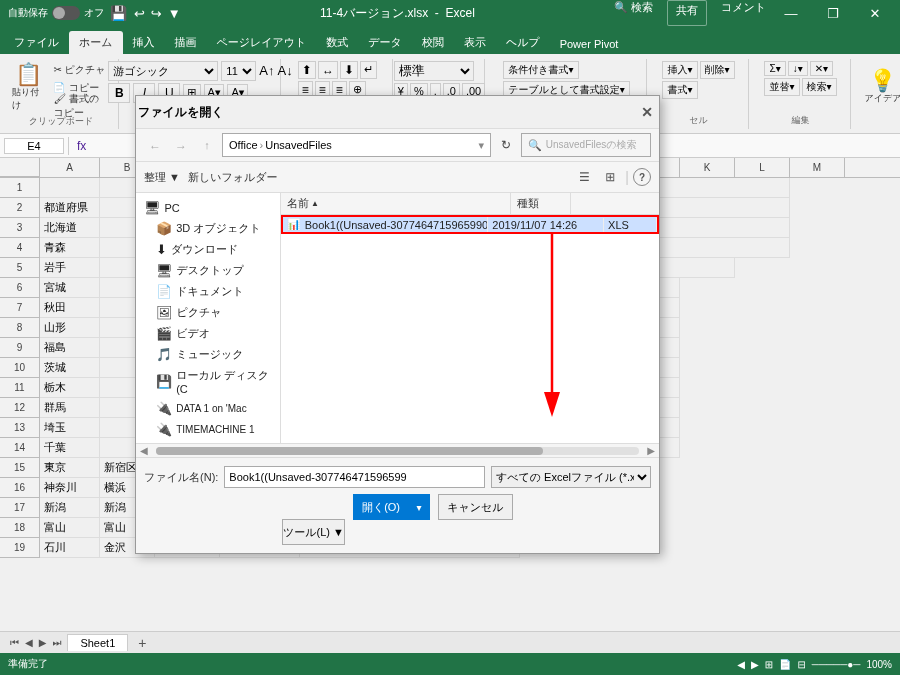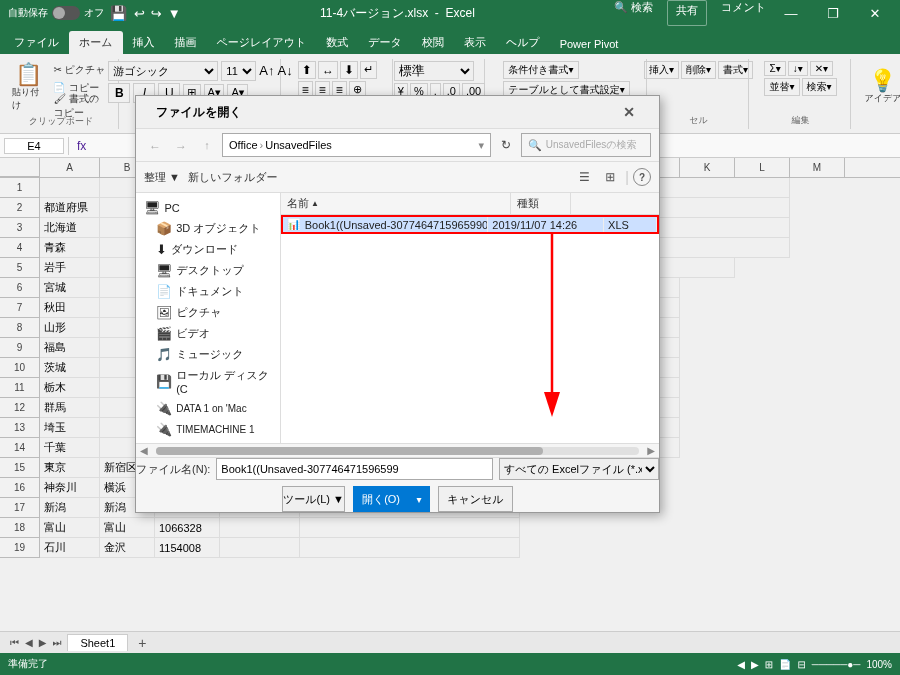--- a/index.html
+++ b/index.html
@@ -55,21 +55,21 @@
     .status-bar { background: #217346; height: 22px; display: flex; align-items: center; justify-content: space-between; padding: 0 8px; color: white; font-size: 10px; }
     .sheet-tabs { background: #e8e8e8; height: 22px; display: flex; align-items: center; border-top: 1px solid #ccc; padding-left: 4px; }
     .sheet-tab { padding: 2px 12px; background: white; border: 1px solid #ccc; border-bottom: none; font-size: 11px; cursor: pointer; margin-right: 2px; }
     .sheet-tab-add { padding: 2px 8px; font-size: 14px; cursor: pointer; color: #555; }
 
     
     .dialog-overlay { position: fixed; top: 0; left: 0; width: 900px; height: 675px; z-index: 100; }
 
     
     .file-dialog { position: absolute; top: 95px; left: 135px; width: 525px; background: white; border: 1px solid #999; box-shadow: 3px 3px 10px rgba(0,0,0,0.3); z-index: 200; }
-    .file-dialog-title { background: #f0f0f0; padding: 6px 20px; display: flex; align-items: center; justify-content: space-between; border-bottom: 1px solid #ddd; font-size: 12px; font-weight: bold; }
+    .file-dialog-title { background: #f0f0f0; padding: 6px 2px; display: flex; align-items: center; justify-content: space-between; border-bottom: 1px solid #ddd; font-size: 12px; font-weight: bold; }
     .file-dialog-close { cursor: pointer; font-size: 14px; color: #555; width: 20px; height: 20px; display: flex; align-items: center; justify-content: center; }
 
     .file-dialog-nav { display: flex; align-items: center; gap: 4px; padding: 4px 8px; background: #f5f5f5; border-bottom: 1px solid #ddd; }
     .nav-btn { width: 22px; height: 22px; display: flex; align-items: center; justify-content: center; cursor: pointer; border-radius: 3px; font-size: 12px; color: #444; }
     .nav-btn.disabled { color: #aaa; cursor: default; }
     .breadcrumb-bar { flex: 1; display: flex; align-items: center; background: white; border: 1px solid #aaa; height: 24px; padding: 0 6px; font-size: 11px; gap: 2px; }
     .breadcrumb-sep { color: #888; }
     .search-box { width: 130px; height: 24px; border: 1px solid #aaa; padding: 0 6px; font-size: 11px; display: flex; align-items: center; gap: 4px; }
     .search-icon { color: #888; font-size: 11px; }
 
@@ -86,21 +86,21 @@
     .file-list { flex: 1; overflow-y: auto; padding: 0; }
     .file-list-header { display: flex; background: #f5f5f5; border-bottom: 1px solid #ddd; }
     .file-list-col { padding: 3px 6px; font-size: 11px; color: #333; font-weight: normal; border-right: 1px solid #ddd; cursor: pointer; display: flex; align-items: center; gap: 2px; }
     .file-list-col.sort-asc::after { content: ' ▲'; font-size: 8px; }
     .file-cell { padding: 3px 6px; font-size: 11px; color: #222; border-right: 1px solid #eee; overflow: hidden; white-space: nowrap; }
 
     
     .file-item-highlighted { border: 2px solid red; display: flex; align-items: center; cursor: pointer; background: #cce0ff; }
     .file-item-highlighted .file-cell { padding: 1px 4px; font-size: 11px; color: #222; border-right: 1px solid #eee; overflow: hidden; white-space: nowrap; }
 
-    .file-dialog-footer { border-top: 1px solid #ddd; background: #f5f5f5; }
+    .file-dialog-footer { border-top: 1px solid #ddd; padding: 8px; background: #f5f5f5; }
     .file-name-row { display: flex; align-items: center; gap: 6px; margin-bottom: 6px; }
     .file-name-label { font-size: 11px; color: #333; white-space: nowrap; }
     .file-name-input { flex: 1; height: 22px; border: 1px solid #aaa; padding: 0 4px; font-size: 11px; }
     .file-type-select { width: 160px; height: 22px; border: 1px solid #aaa; font-size: 11px; }
     .file-dialog-buttons { display: flex; justify-content: center; gap: 8px; }
     .dialog-btn { height: 26px; min-width: 75px; border: 1px solid #aaa; background: #f0f0f0; font-size: 11px; cursor: pointer; display: flex; align-items: center; justify-content: center; gap: 2px; }
     .dialog-btn.primary { background: #0078d4; color: white; border-color: #0078d4; }
     .dialog-btn-arrow { background: #0078d4; color: white; border: 1px solid #0078d4; height: 26px; width: 22px; display: flex; align-items: center; justify-content: center; cursor: pointer; font-size: 10px; }
 
     
@@ -238,21 +238,21 @@
         <span style="cursor:pointer;font-size:10px;padding:1px 4px;border:1px solid #ccc;white-space:nowrap;">テーブルとして書式設定▾</span>
       </div>
       <div style="display:flex;gap:2px;">
         <span style="cursor:pointer;font-size:10px;padding:1px 4px;border:1px solid #ccc;white-space:nowrap;">セルのスタイル▾</span>
       </div>
     </div>
     <div class="ribbon-group-label">スタイル</div>
   </div>
 
   <div class="ribbon-group" style="min-width:100px;">
-    <div class="ribbon-group-content" style="gap:2px;">
+    <div class="ribbon-group-content" style="flex-direction:column;gap:2px;">
       <div style="display:flex;gap:2px;">
         <span style="cursor:pointer;font-size:10px;padding:1px 4px;border:1px solid #ccc;white-space:nowrap;">挿入▾</span>
         <span style="cursor:pointer;font-size:10px;padding:1px 4px;border:1px solid #ccc;white-space:nowrap;">削除▾</span>
       </div>
       <div style="display:flex;gap:2px;">
         <span style="cursor:pointer;font-size:10px;padding:1px 4px;border:1px solid #ccc;white-space:nowrap;">書式▾</span>
       </div>
     </div>
     <div class="ribbon-group-label">セル</div>
   </div>
@@ -672,21 +672,21 @@
 
     <div class="file-dialog-footer">
       <div class="file-name-row">
         <span class="file-name-label">ファイル名(N):</span>
         <input class="file-name-input" type="text" value="Book1((Unsaved-307746471596599" style="">
         <select class="file-type-select">
           <option>すべての Excelファイル (*.xl*;*.xlsx</option>
         </select>
       </div>
       <div class="file-dialog-buttons">
-        <span class="dialog-btn" style="min-width:60px;">ツール(L) ▼</span>
+        <span class="dialog-btn" style="min-width:60px;margin-top:25px;">ツール(L) ▼</span>
         <div style="display:flex;">
           <div class="dialog-btn primary" style="min-width:55px;border-right:none;">開く(O)</div>
           <div class="dialog-btn-arrow">▾</div>
         </div>
         <div class="dialog-btn">キャンセル</div>
       </div>
     </div>
   </div>
 
   <div class="red-arrow">

